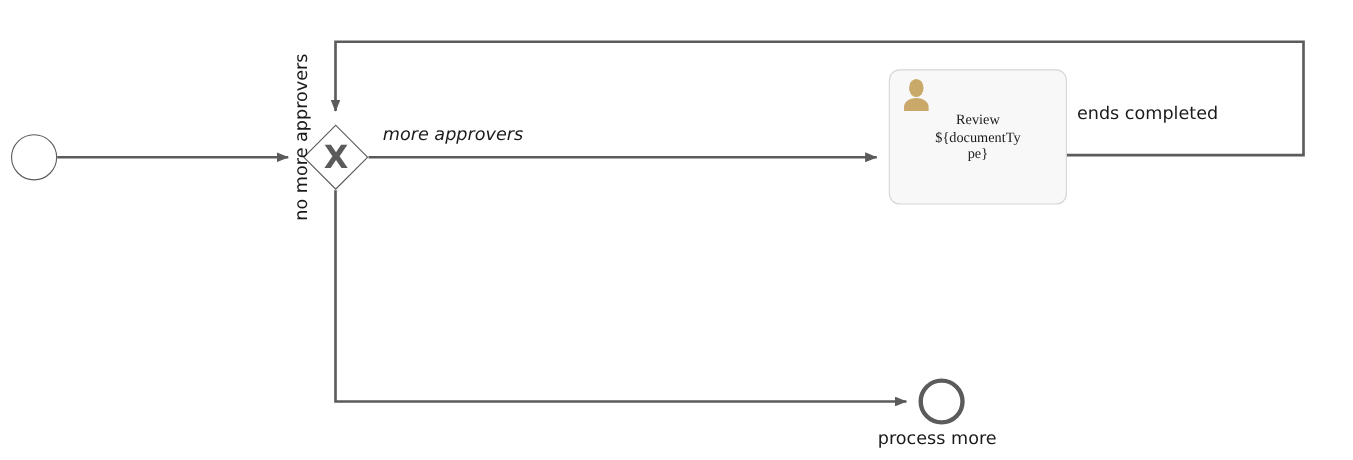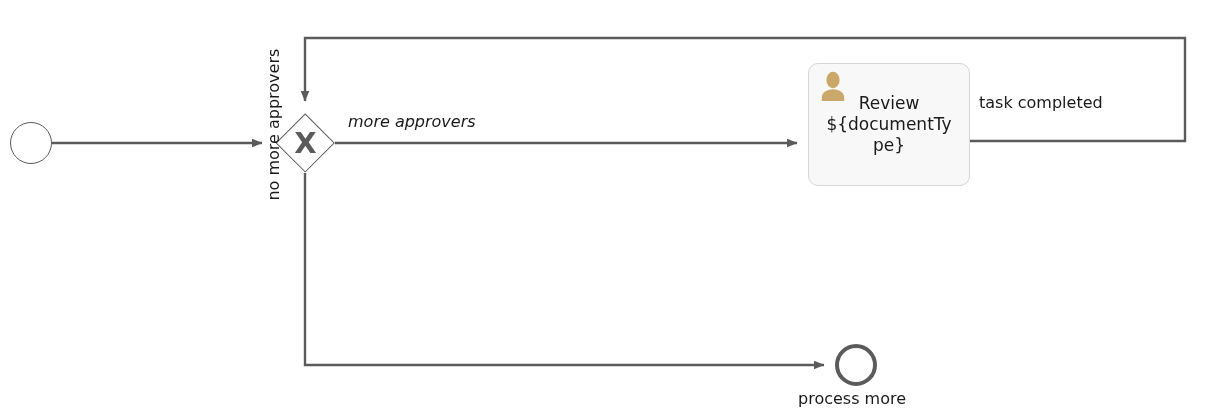--- a/index.html
+++ b/index.html
@@ -107,25 +107,26 @@
   .task-label {
     position: absolute;
     left: 6px;
     right: 6px;
     top: 0;
     bottom: 0;
     display: flex;
     align-items: center;
     justify-content: center;
     text-align: center;
-    font-size: 17px;
+    font-size: 13px;
     color: #1a1a1a;
     line-height: 1.22;
     white-space: pre-line;
     word-break: break-all;
+    font-family: Liberation Serif, serif;
   }
 
   
   .flow-label {
     position: absolute;
     font-size: 16px;
     color: #1a1a1a;
     white-space: nowrap;
     line-height: 1.1;
   }
@@ -169,19 +170,19 @@
     </svg>
     <div class="task-label">Review
 ${documentTy
 pe}</div>
   </div>
 
   <div class="event end"></div>
 
   <div class="flow-label" style="left:348px; top:113px;font-style:italic;">more approvers</div>
 
-  <div class="flow-label" style="left:979px; top:94px;">task completed</div>
+  <div class="flow-label" style="left:979px; top:94px;">ends completed</div>
 
   <div class="flow-label vertical" style="left:283px; top:183px;">no more approvers</div>
 
   <div class="flow-label" style="left:798px; top:390px;">process more</div>
 
 </div>
 
 </body></html>

